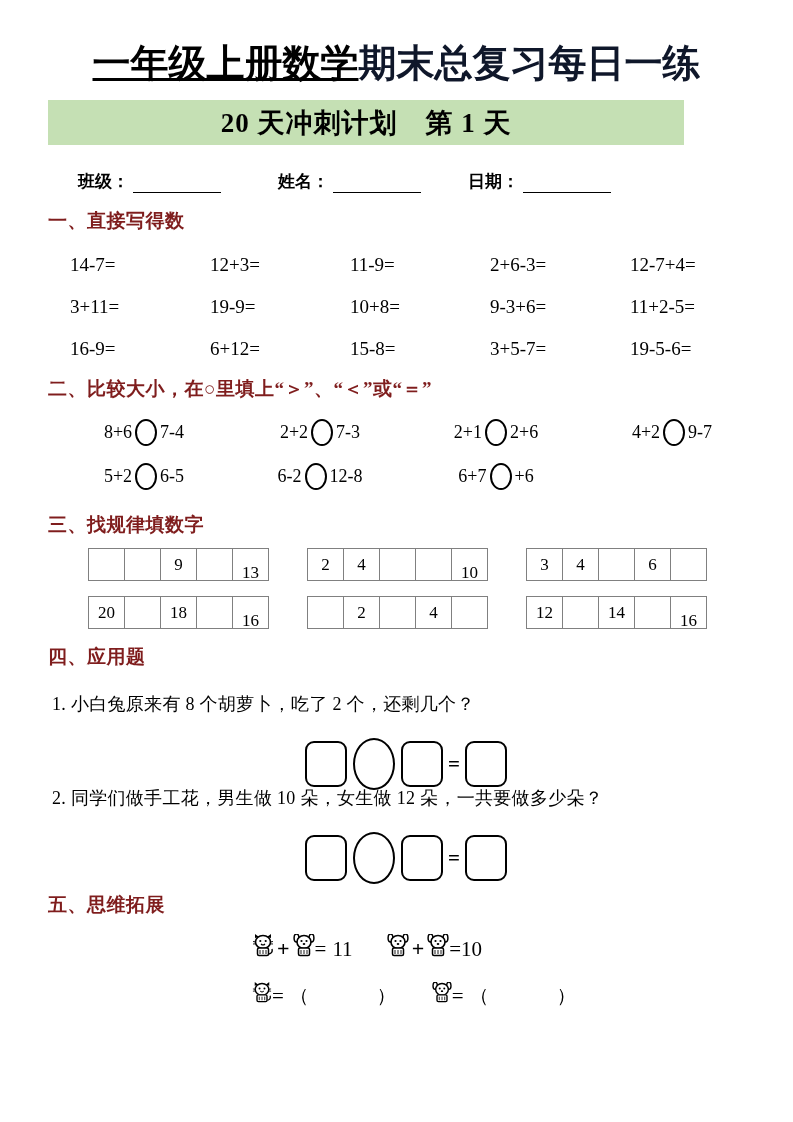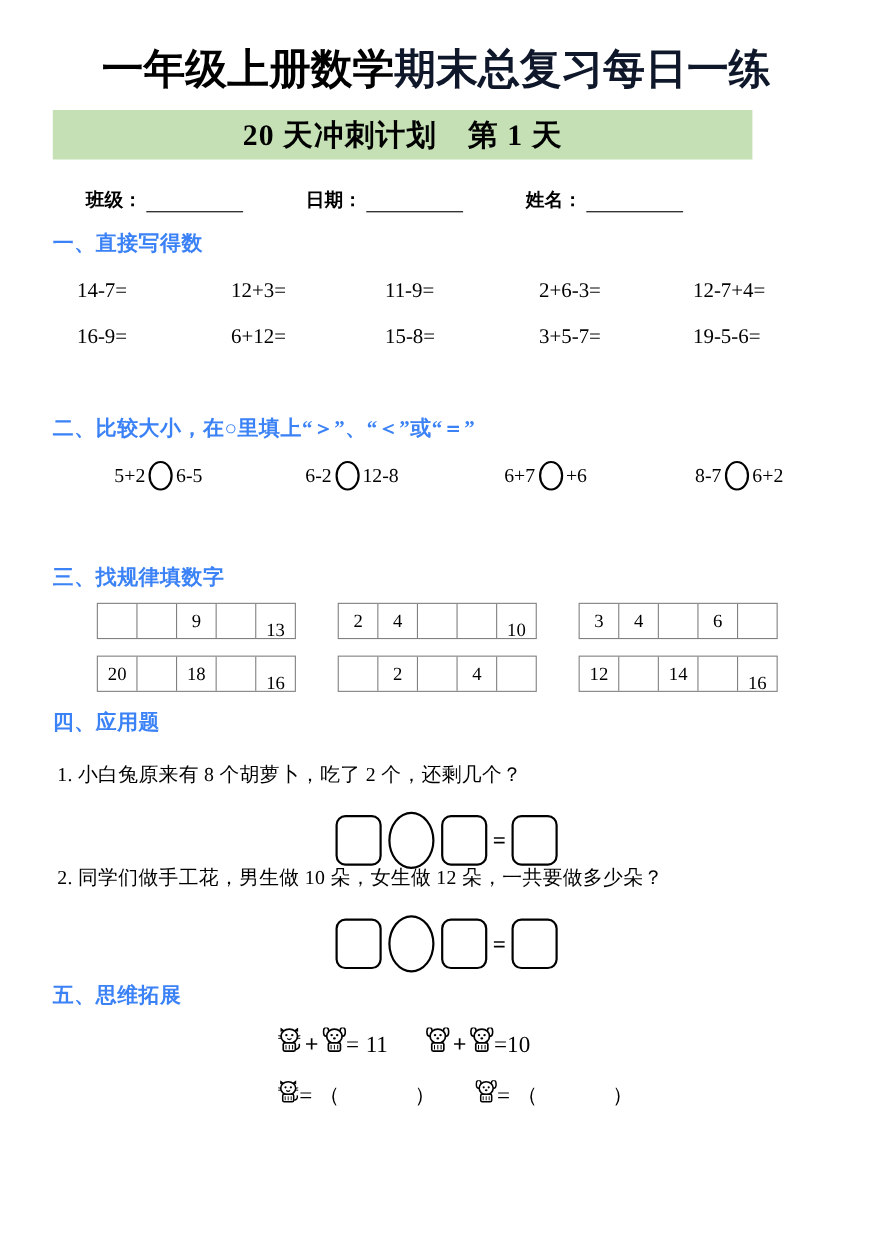--- a/index.html
+++ b/index.html
@@ -25,21 +25,21 @@
     text-align: center;
     white-space: nowrap;
   }
   .title-black, .title-red {
     font-family: "Liberation Serif", "DejaVu Serif", serif;
     font-size: 38px;
     font-weight: bold;
     letter-spacing: 0px;
     line-height: 1;
   }
-  .title-black { color: #000000; }
+  .title-black { color: #000000; text-decoration: underline; }
   .title-red { color: #0f172a; }
 
   
   .banner {
     position: absolute;
     top: 100px;
     left: 48px;
     width: 636px;
     height: 45px;
     background: #c5e0b4;
@@ -79,21 +79,21 @@
     height: 15px;
     margin-left: 4px;
   }
 
   
   .sec-head {
     position: absolute;
     left: 48px;
     font-size: 19px;
     font-weight: bold;
-    color: #3b82f6;
+    color: #7f1d1d;
     white-space: nowrap;
     letter-spacing: 0.5px;
   }
   #sec1-head { top: 208px; }
   #sec2-head { top: 376px; }
   #sec3-head { top: 512px; }
   #sec4-head { top: 644px; }
   #sec5-head { top: 892px; }
 
   
@@ -261,72 +261,96 @@
 
 <div class="banner">
   <span class="banner-text">20 天冲刺计划　第 1 天</span>
 </div>
 
 <div class="info-row">
   <div class="info-item c1">
     <span class="info-label">班级：</span>
     <span class="info-blank"></span>
   </div>
+  <div class="info-item c2">
+    <span class="info-label">姓名：</span>
+    <span class="info-blank"></span>
+  </div>
   <div class="info-item c3">
     <span class="info-label">日期：</span>
-    <span class="info-blank"></span>
-  </div>
-  <div class="info-item c2">
-    <span class="info-label">姓名：</span>
     <span class="info-blank"></span>
   </div>
 </div>
 
 <div class="sec-head" id="sec1-head">一、直接写得数</div>
 
 <div class="calc-grid">
   <div class="calc-row">
     <div class="calc-cell">14-7=</div>
     <div class="calc-cell">12+3=</div>
     <div class="calc-cell">11-9=</div>
     <div class="calc-cell">2+6-3=</div>
     <div class="calc-cell">12-7+4=</div>
   </div>
   <div class="calc-row">
+    <div class="calc-cell">3+11=</div>
+    <div class="calc-cell">19-9=</div>
+    <div class="calc-cell">10+8=</div>
+    <div class="calc-cell">9-3+6=</div>
+    <div class="calc-cell">11+2-5=</div>
+  </div>
+  <div class="calc-row">
     <div class="calc-cell">16-9=</div>
     <div class="calc-cell">6+12=</div>
     <div class="calc-cell">15-8=</div>
     <div class="calc-cell">3+5-7=</div>
     <div class="calc-cell">19-5-6=</div>
   </div>
 </div>
 
 <div class="sec-head" id="sec2-head">二、比较大小，在○里填上“＞”、“＜”或“＝”</div>
 
 <div class="cmp-grid">
   <div class="cmp-row">
     <div class="cmp-cell">
+      <span class="cmp-left">8+6</span>
+      <span class="cmp-circle"></span>
+      <span class="cmp-right">7-4</span>
+    </div>
+    <div class="cmp-cell">
+      <span class="cmp-left">2+2</span>
+      <span class="cmp-circle"></span>
+      <span class="cmp-right">7-3</span>
+    </div>
+    <div class="cmp-cell">
+      <span class="cmp-left">2+1</span>
+      <span class="cmp-circle"></span>
+      <span class="cmp-right">2+6</span>
+    </div>
+    <div class="cmp-cell">
+      <span class="cmp-left">4+2</span>
+      <span class="cmp-circle"></span>
+      <span class="cmp-right">9-7</span>
+    </div>
+  </div>
+  <div class="cmp-row">
+    <div class="cmp-cell">
       <span class="cmp-left">5+2</span>
       <span class="cmp-circle"></span>
       <span class="cmp-right">6-5</span>
     </div>
     <div class="cmp-cell">
       <span class="cmp-left">6-2</span>
       <span class="cmp-circle"></span>
       <span class="cmp-right">12-8</span>
     </div>
     <div class="cmp-cell">
       <span class="cmp-left">6+7</span>
       <span class="cmp-circle"></span>
       <span class="cmp-right">+6</span>
-    </div>
-    <div class="cmp-cell">
-      <span class="cmp-left">8-7</span>
-      <span class="cmp-circle"></span>
-      <span class="cmp-right">6+2</span>
     </div>
   </div>
 </div>
 
 <div class="sec-head" id="sec3-head">三、找规律填数字</div>
 
 <div class="pat-area">
   <div class="pat-row">
     <div class="pat-grid g1">
       <div class="pat-cell"></div>

